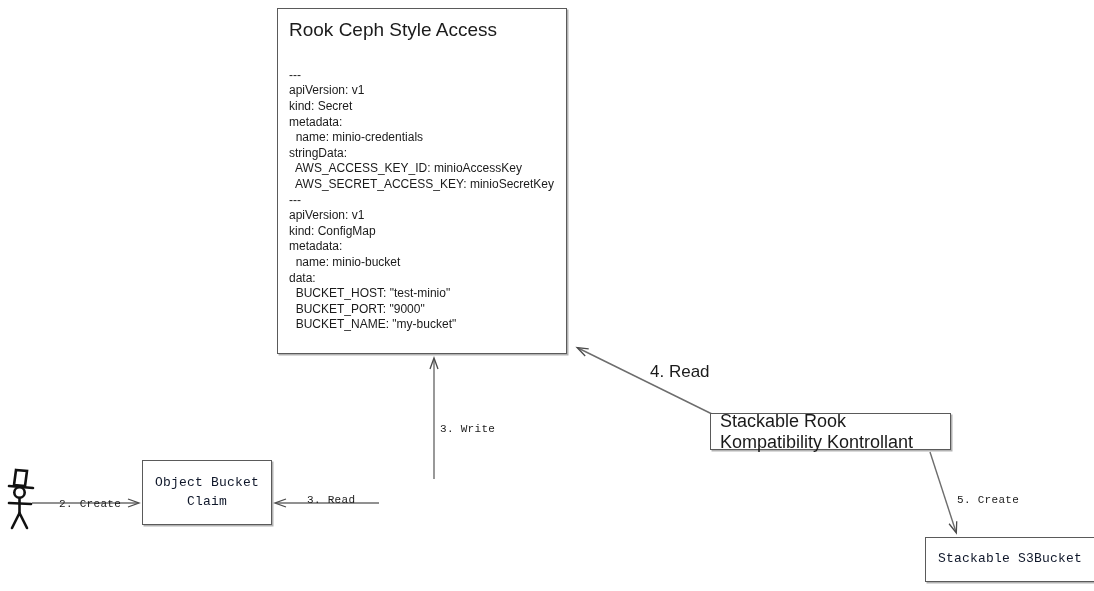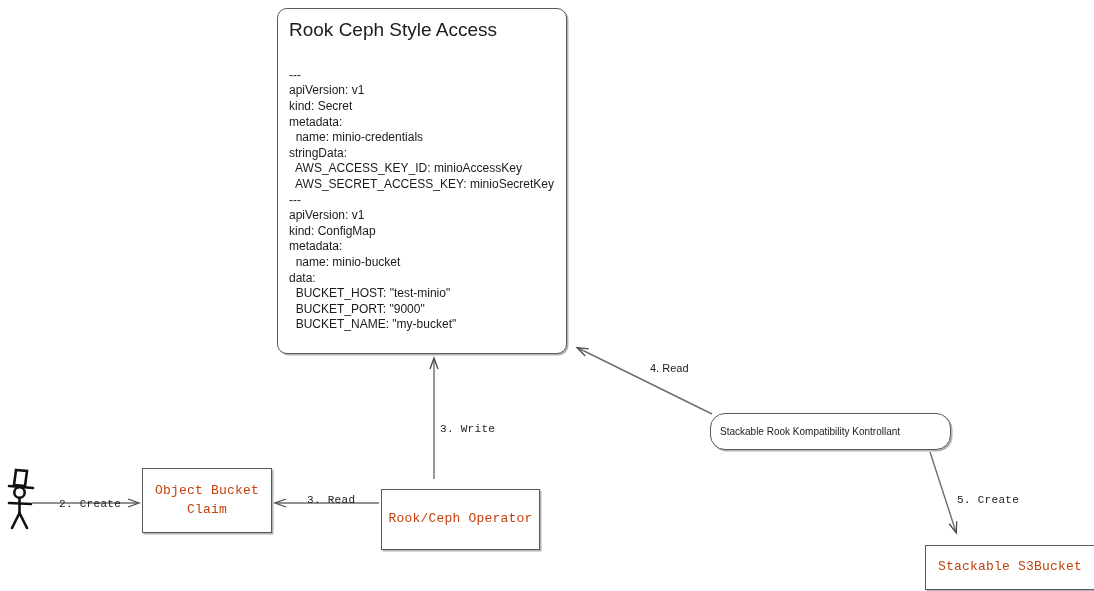--- a/index.html
+++ b/index.html
@@ -26,48 +26,45 @@
   .node {
     position: absolute;
     box-sizing: border-box;
     background: #ffffff;
     border: 1px solid #5a5a5a;
     box-shadow: 1.5px 1.5px 0 0 rgba(0,0,0,0.30);
   }
   .node-mono {
     font-family: "Liberation Mono", "DejaVu Sans Mono", monospace;
     font-size: 13px;
-    color: #c2410c;
+    color: #0f172a;
     display: flex;
     align-items: center;
     justify-content: center;
     text-align: center;
     line-height: 1.45;
     letter-spacing: 0.2px;
-    margin-top: 8px;
   }
   .node-sans {
     font-family: "Liberation Sans", sans-serif;
-    font-size: 10px;
+    font-size: 18px;
     color: #1a1a1a;
     display: flex;
     align-items: center;
     justify-content: flex-start;
     padding-left: 9px;
-    border-radius: 15px;
   }
 
   
   #yaml-card {
     left: 277px;
     top: 8px;
     width: 290px;
     height: 346px;
     padding: 10px 11px 8px 11px;
-    border-radius: 10px;
   }
   #yaml-title {
     font-family: "Liberation Sans", sans-serif;
     font-size: 19px;
     color: #1b1b1b;
     line-height: 1.2;
     white-space: pre;
   }
   #yaml-body {
     margin-top: 26px;
@@ -91,21 +88,21 @@
     white-space: pre;
   }
   .lbl-mono {
     font-family: "Liberation Mono", "DejaVu Sans Mono", monospace;
     font-size: 11px;
     letter-spacing: 0.3px;
     margin-top: 24px;
   }
   .lbl-sans {
     font-family: "Liberation Sans", sans-serif;
-    font-size: 11px;
+    font-size: 17px;
   }
   #lbl-1 { left: 59px;  top: 474px; }
   #lbl-2 { left: 307px; top: 470px; }
   #lbl-3 { left: 440px; top: 399px; }
   #lbl-4 { left: 650px; top: 362px; }
   #lbl-5 { left: 957px; top: 470px; }
 
   #actor { position: absolute; left: 4px; top: 468px; width: 40px; height: 62px; }
 </style>
 </head>
@@ -174,21 +171,20 @@
   name: minio-bucket
 data:
   BUCKET_HOST: "test-minio"
   BUCKET_PORT: "9000"
   BUCKET_NAME: "my-bucket"</div>
   </div>
 
   <div class="node node-mono" id="node-obc">Object Bucket
 Claim</div>
 
-  <div class="node node-mono" id="node-operator">Rook/Ceph Operator</div>
 
   <div class="node node-sans" id="node-srkk">Stackable Rook Kompatibility Kontrollant</div>
 
   <div class="node node-mono" id="node-s3bucket">Stackable S3Bucket</div>
 
   <div class="edge-label lbl-mono" id="lbl-1">2. Create</div>
   <div class="edge-label lbl-mono" id="lbl-2">3. Read</div>
   <div class="edge-label lbl-mono" id="lbl-3">3. Write</div>
   <div class="edge-label lbl-sans" id="lbl-4">4. Read</div>
   <div class="edge-label lbl-mono" id="lbl-5">5. Create</div>

